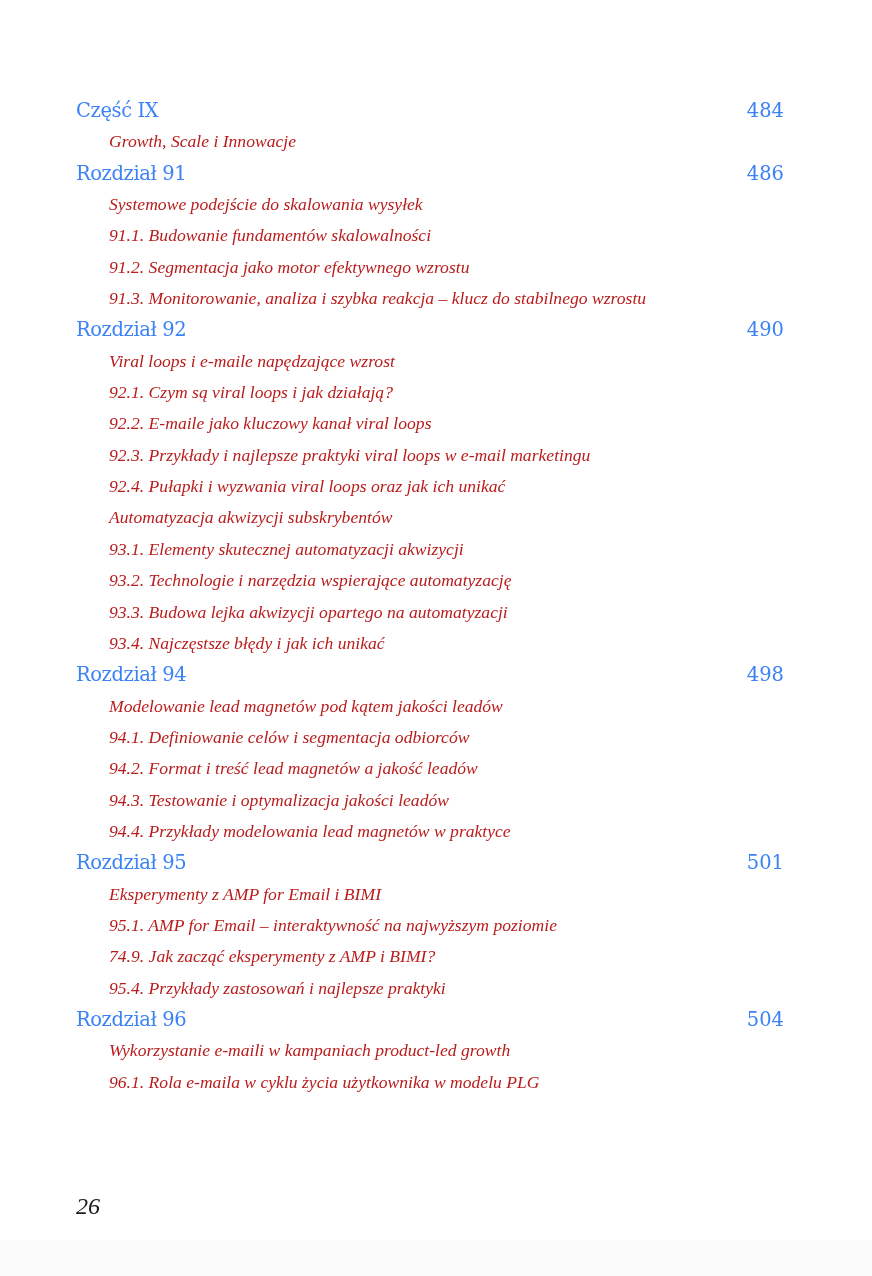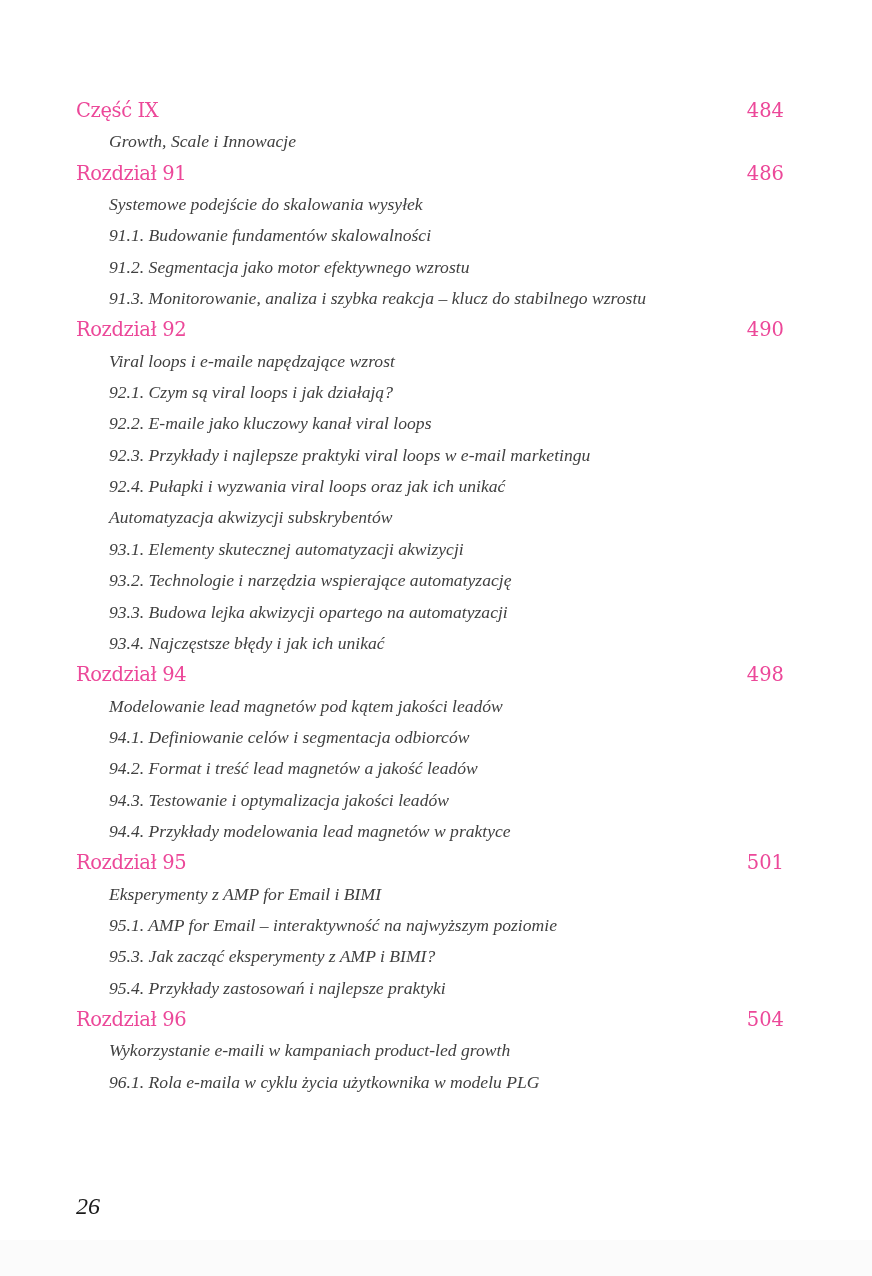--- a/index.html
+++ b/index.html
@@ -31,40 +31,40 @@
     .row {
       position: relative;
       height: 31.35px;
       line-height: 31.35px;
       white-space: nowrap;
     }
     .row.head {
       font-family: "DejaVu Serif", serif;
       font-size: 19.5px;
       letter-spacing: -0.4px;
-      color: #ec4899;
+      color: #3b82f6;
     }
     .row.head .title {
       position: absolute;
       left: 0;
       top: 0;
     }
     .row.head .page {
       position: absolute;
       right: 0;
       top: 0;
       letter-spacing: 0;
       margin-left: 13px;
     }
     .row.sub {
       font-family: "Liberation Serif", serif;
       font-style: italic;
       font-size: 17.6px;
       padding-left: 33px;
-      color: #404040;
+      color: #b91c1c;
     }
     .folio {
       position: absolute;
       left: 76px;
       top: 1193px;
       font-family: "Liberation Serif", serif;
       font-style: italic;
       font-size: 24px;
       color: #1a1a1a;
     }
@@ -116,21 +116,21 @@
   <div class="row sub">94.2. Format i treść lead magnetów a jakość leadów</div>
   <div class="row sub">94.3. Testowanie i optymalizacja jakości leadów</div>
   <div class="row sub">94.4. Przykłady modelowania lead magnetów w praktyce</div>
 
   <div class="row head">
     <span class="title">Rozdział 95</span>
     <span class="page">501</span>
   </div>
   <div class="row sub">Eksperymenty z AMP for Email i BIMI</div>
   <div class="row sub">95.1. AMP for Email – interaktywność na najwyższym poziomie</div>
-  <div class="row sub">95.3. Jak zacząć eksperymenty z AMP i BIMI?</div>
+  <div class="row sub">74.9. Jak zacząć eksperymenty z AMP i BIMI?</div>
   <div class="row sub">95.4. Przykłady zastosowań i najlepsze praktyki</div>
 
   <div class="row head">
     <span class="title">Rozdział 96</span>
     <span class="page">504</span>
   </div>
   <div class="row sub">Wykorzystanie e-maili w kampaniach product-led growth</div>
   <div class="row sub">96.1. Rola e-maila w cyklu życia użytkownika w modelu PLG</div>
 
 </div>

